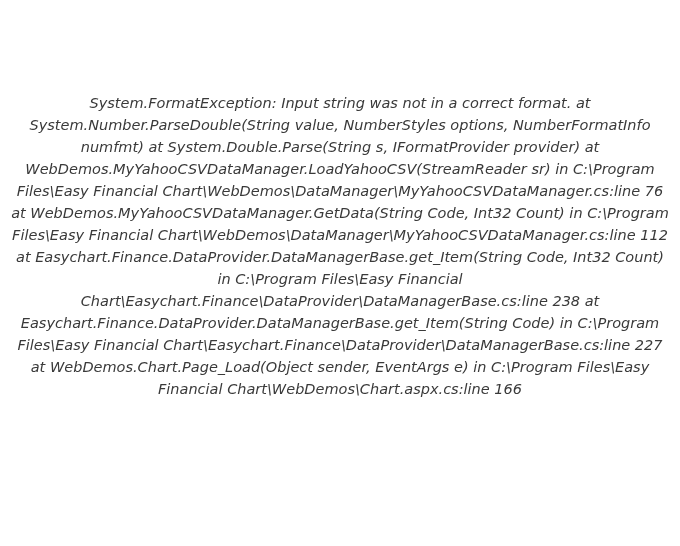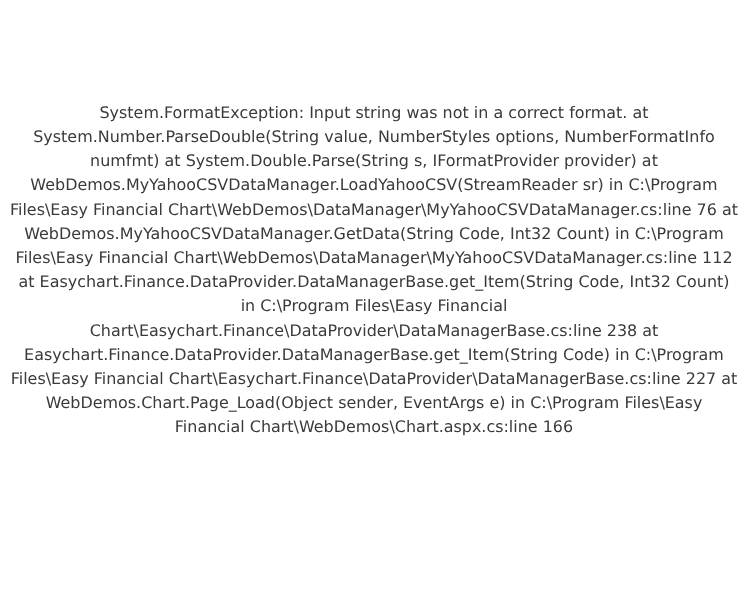--- a/index.html
+++ b/index.html
@@ -12,20 +12,21 @@
     background: #ffffff;
     font-family: "DejaVu Sans", sans-serif;
     color: #333333;
     overflow: hidden;
   }
   #page {
     width: 680px;
     height: 546px;
     position: relative;
     box-sizing: border-box;
+    font-style: italic;
   }
   #error-block {
     position: absolute;
     left: 0;
     top: 92px;
     width: 680px;
     text-align: center;
     font-size: 14.5px;
     line-height: 22px;
     color: #3a3a3a;

